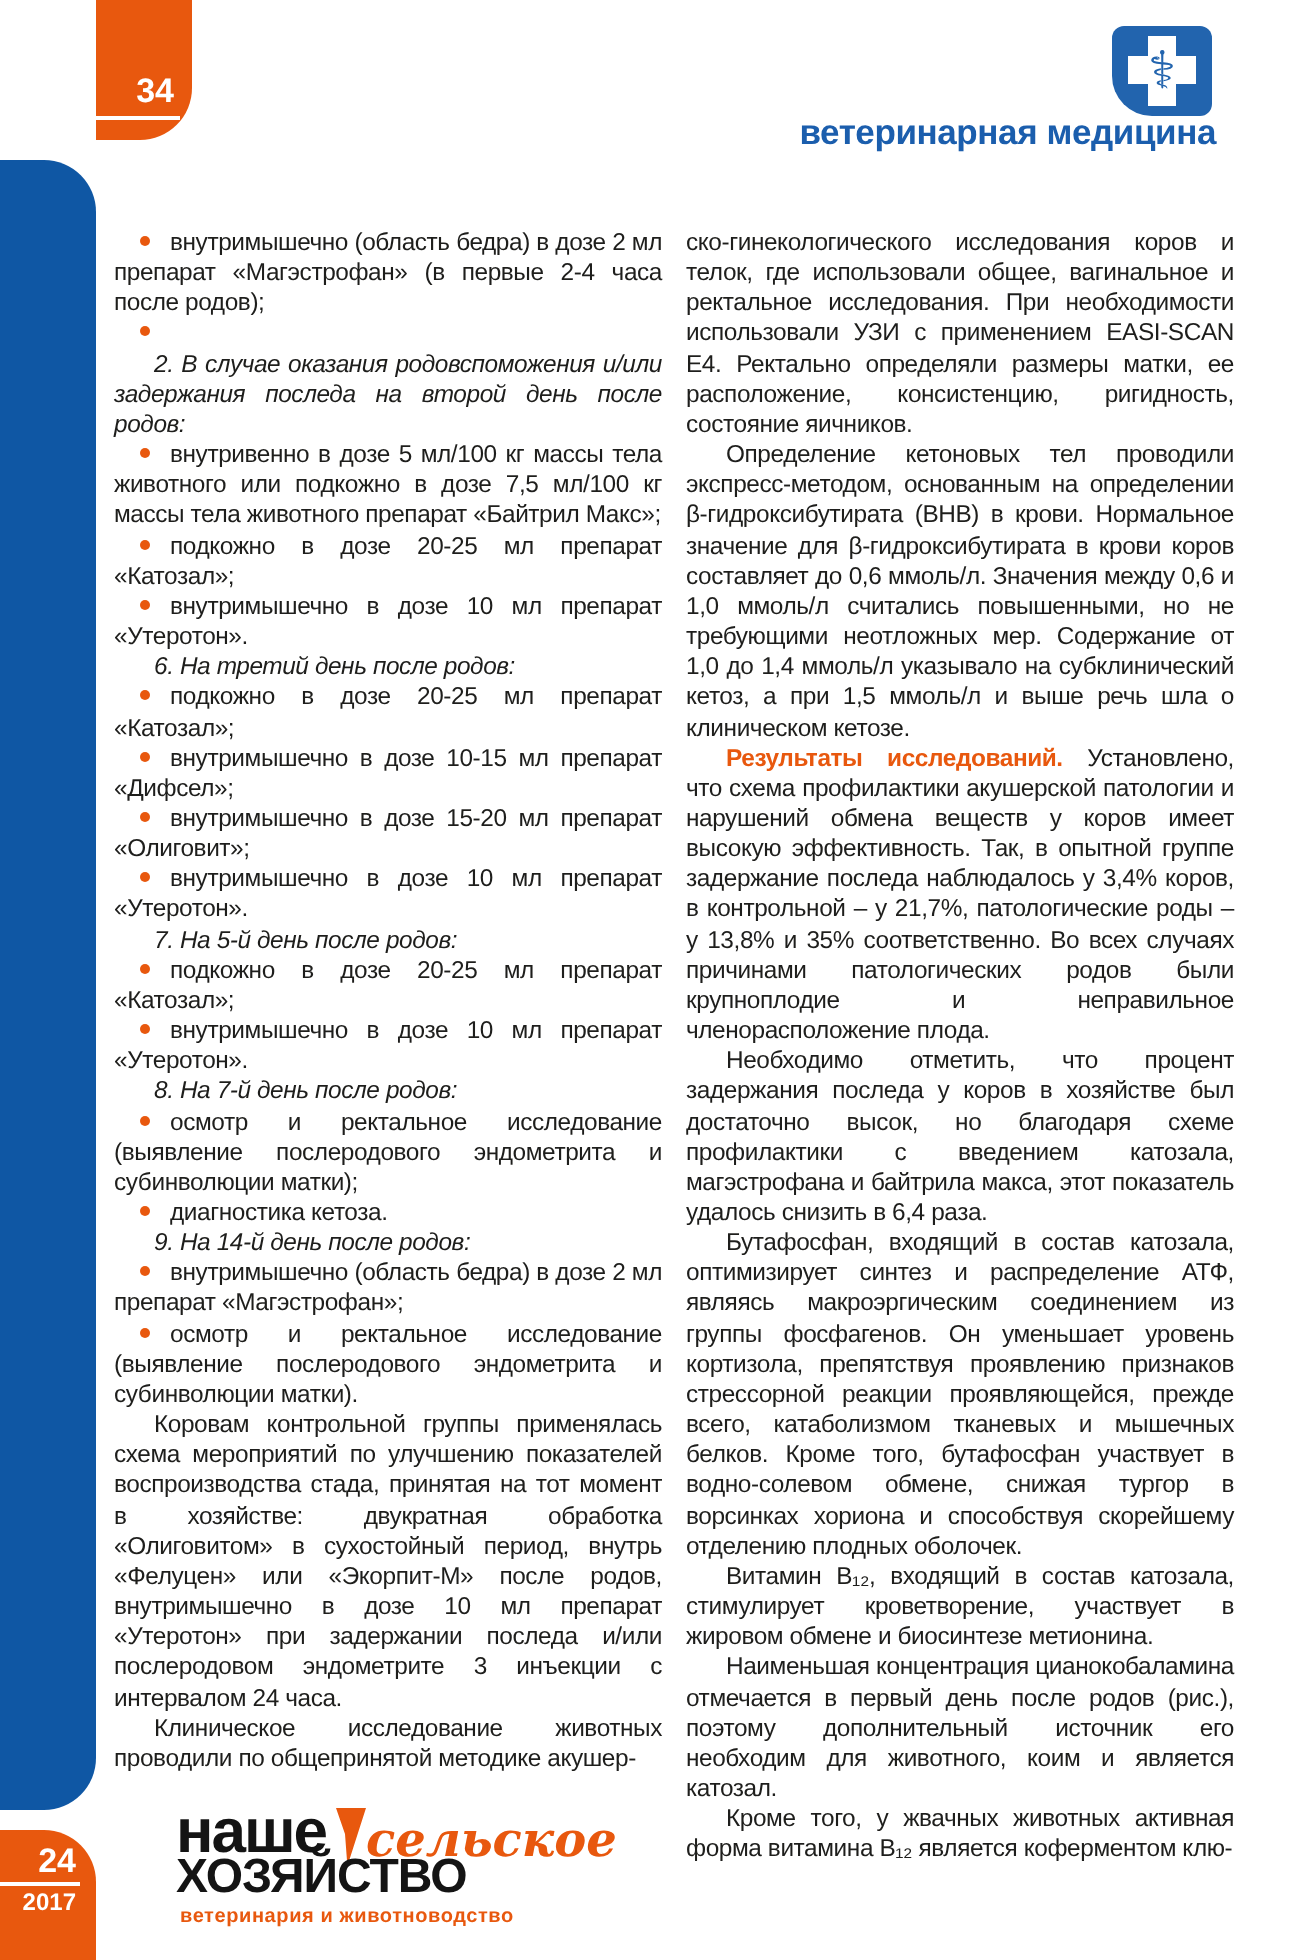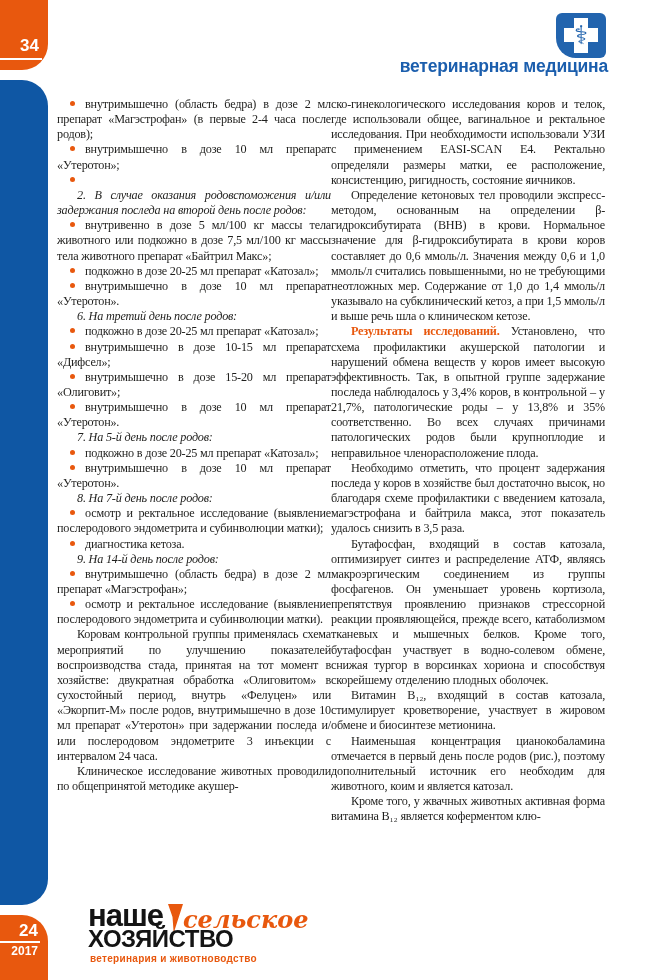--- a/index.html
+++ b/index.html
@@ -2,40 +2,40 @@
 <html><head>
 <meta charset="utf-8">
 <style>
   html,body{margin:0;padding:0;}
   body{
     width:646px;height:980px;position:relative;background:#ffffff;
     font-family:"Liberation Sans",sans-serif;color:#1e1e1c;overflow:hidden;
   }
   
   .tab{position:absolute;left:0;width:48px;background:#e8580e;}
-  .tab-top{top:0;height:70px;border-bottom-right-radius:26px;}
+  .tab-top{top:0;height:70px;border-bottom-right-radius:26px;margin-left:48px;}
   .tab-bottom{top:915px;height:65px;border-top-right-radius:26px;}
   .edge-blue{position:absolute;left:0;top:80px;width:48px;height:825px;
     background:#0f57a4;border-top-right-radius:26px;border-bottom-right-radius:26px;}
   .pagenum{position:absolute;right:9px;top:36px;color:#fff;font-weight:bold;font-size:17px;}
   .pagenum-rule{position:absolute;left:0;top:58px;width:42px;height:2px;background:#fff;}
   .issue-num{position:absolute;right:10px;top:6px;color:#fff;font-weight:bold;font-size:17px;}
   .issue-rule{position:absolute;left:0;top:26px;width:40px;height:2px;background:#fff;}
   .issue-year{position:absolute;right:10px;top:29px;color:#fff;font-weight:bold;font-size:12px;}
   
   .section-title{position:absolute;right:38px;top:56px;color:#1b5ead;
     font-weight:bold;font-size:17.5px;letter-spacing:-0.2px;text-align:right;}
   .logo-box{position:absolute;left:556px;top:13px;width:50px;height:45px;
     background:#2264ae;border-radius:6px 6px 6px 20px;}
   .logo-cross-v{position:absolute;left:18px;top:5px;width:14px;height:35px;background:#fff;}
   .logo-cross-h{position:absolute;left:8px;top:15px;width:34px;height:14px;background:#fff;}
   .logo-snake{position:absolute;left:0;top:3px;width:50px;text-align:center;
     color:#2264ae;font-size:26px;line-height:38px;}
   
-  .content{position:absolute;left:57px;top:97px;width:560px;display:flex;font-family:Liberation Serif, serif;}
+  .content{position:absolute;left:57px;top:114px;width:560px;display:flex;gap:12px;}
   .col{width:274px;font-size:12.2px;line-height:15.15px;letter-spacing:-0.2px;}
   .col p{margin:0;text-align:justify;}
   .para,.heading{text-indent:20px;}
   .bullet{text-indent:13px;}
   .para0{text-indent:0;}
   .heading{font-style:italic;}
   .dot{display:inline-block;width:5px;height:5px;border-radius:50%;
     background:#e8580e;margin-right:10px;vertical-align:2px;}
   .lead{color:#e8580e;font-weight:bold;}
   
@@ -70,21 +70,20 @@
 <div class="logo-box">
   <span class="logo-cross-v"></span>
   <span class="logo-cross-h"></span>
   <span class="logo-snake">⚕</span>
 </div>
 <div class="section-title">ветеринарная медицина</div>
 
 <div class="content">
   <div class="col" id="left-col">
       <p class="bullet"><span class="dot"></span><span>внутримышечно (область бедра) в дозе 2 мл препарат «Магэстрофан» (в первые 2-4 часа после родов);</span></p>
-      <p class="bullet"><span class="dot"></span><span>внутримышечно в дозе 10 мл препарат «Утеротон»;</span></p>
       <p class="bullet"><span class="dot"></span></p>
       <p class="heading"><span>2. В случае оказания родовспоможения и/или задержания последа на второй день после родов:</span></p>
       <p class="bullet"><span class="dot"></span><span>внутривенно в дозе 5 мл/100 кг массы тела животного или подкожно в дозе 7,5 мл/100 кг массы тела животного препарат «Байтрил Макс»;</span></p>
       <p class="bullet"><span class="dot"></span><span>подкожно в дозе 20-25 мл препарат «Катозал»;</span></p>
       <p class="bullet"><span class="dot"></span><span>внутримышечно в дозе 10 мл препарат «Утеротон».</span></p>
       <p class="heading"><span>6. На третий день после родов:</span></p>
       <p class="bullet"><span class="dot"></span><span>подкожно в дозе 20-25 мл препарат «Катозал»;</span></p>
       <p class="bullet"><span class="dot"></span><span>внутримышечно в дозе 10-15 мл препарат «Дифсел»;</span></p>
       <p class="bullet"><span class="dot"></span><span>внутримышечно в дозе 15-20 мл препарат «Олиговит»;</span></p>
       <p class="bullet"><span class="dot"></span><span>внутримышечно в дозе 10 мл препарат «Утеротон».</span></p>
@@ -97,21 +96,21 @@
       <p class="heading"><span>9. На 14-й день после родов:</span></p>
       <p class="bullet"><span class="dot"></span><span>внутримышечно (область бедра) в дозе 2 мл препарат «Магэстрофан»;</span></p>
       <p class="bullet"><span class="dot"></span><span>осмотр и ректальное исследование (выявление послеродового эндометрита и субинволюции матки).</span></p>
       <p class="para"><span>Коровам контрольной группы применялась схема мероприятий по улучшению показателей воспроизводства стада, принятая на тот момент в хозяйстве: двукратная обработка «Олиговитом» в сухостойный период, внутрь «Фелуцен» или «Экорпит-М» после родов, внутримышечно в дозе 10 мл препарат «Утеротон» при задержании последа и/или послеродовом эндометрите 3 инъекции с интервалом 24 часа.</span></p>
       <p class="para"><span>Клиническое исследование животных проводили по общепринятой методике акушер-</span></p>
     </div>
   <div class="col" id="right-col">
       <p class="para0"><span>ско-гинекологического исследования коров и телок, где использовали общее, вагинальное и ректальное исследования. При необходимости использовали УЗИ с применением EASI-SCAN E4. Ректально определяли размеры матки, ее расположение, консистенцию, ригидность, состояние яичников.</span></p>
       <p class="para"><span>Определение кетоновых тел проводили экспресс-методом, основанным на определении β-гидроксибутирата (ВНВ) в крови. Нормальное значение для β-гидроксибутирата в крови коров составляет до 0,6 ммоль/л. Значения между 0,6 и 1,0 ммоль/л считались повышенными, но не требующими неотложных мер. Содержание от 1,0 до 1,4 ммоль/л указывало на субклинический кетоз, а при 1,5 ммоль/л и выше речь шла о клиническом кетозе.</span></p>
       <p class="para"><span class="lead">Результаты исследований.</span> <span>Установлено, что схема профилактики акушерской патологии и нарушений обмена веществ у коров имеет высокую эффективность. Так, в опытной группе задержание последа наблюдалось у 3,4% коров, в контрольной – у 21,7%, патологические роды – у 13,8% и 35% соответственно. Во всех случаях причинами патологических родов были крупноплодие и неправильное членорасположение плода.</span></p>
-      <p class="para"><span>Необходимо отметить, что процент задержания последа у коров в хозяйстве был достаточно высок, но благодаря схеме профилактики с введением катозала, магэстрофана и байтрила макса, этот показатель удалось снизить в 3,5 раза.</span></p>
+      <p class="para"><span>Необходимо отметить, что процент задержания последа у коров в хозяйстве был достаточно высок, но благодаря схеме профилактики с введением катозала, магэстрофана и байтрила макса, этот показатель удалось снизить в 6,4 раза.</span></p>
       <p class="para"><span>Бутафосфан, входящий в состав катозала, оптимизирует синтез и распределение АТФ, являясь макроэргическим соединением из группы фосфагенов. Он уменьшает уровень кортизола, препятствуя проявлению признаков стрессорной реакции проявляющейся, прежде всего, катаболизмом тканевых и мышечных белков. Кроме того, бутафосфан участвует в водно-солевом обмене, снижая тургор в ворсинках хориона и способствуя скорейшему отделению плодных оболочек.</span></p>
       <p class="para"><span>Витамин В₁₂, входящий в состав катозала, стимулирует кроветворение, участвует в жировом обмене и биосинтезе метионина.</span></p>
       <p class="para"><span>Наименьшая концентрация цианокобаламина отмечается в первый день после родов (рис.), поэтому дополнительный источник его необходим для животного, коим и является катозал.</span></p>
       <p class="para"><span>Кроме того, у жвачных животных активная форма витамина В₁₂ является коферментом клю-</span></p>
     </div>
 </div>
 
 <div class="maglogo">
   <span class="nashe">наше</span>
   <span class="flag"></span>

